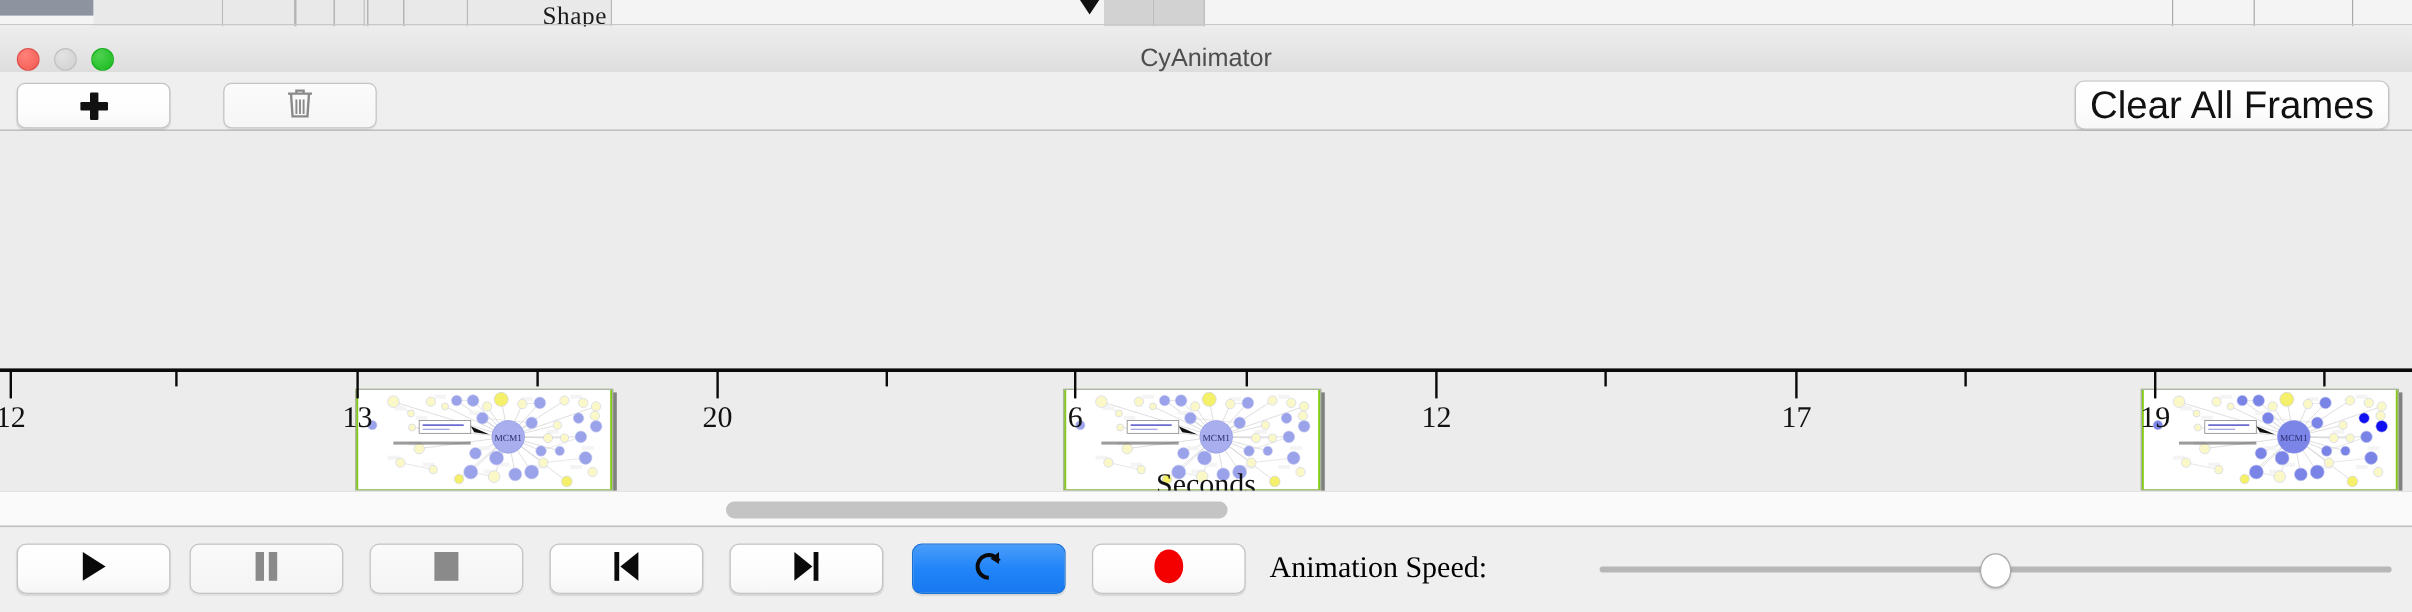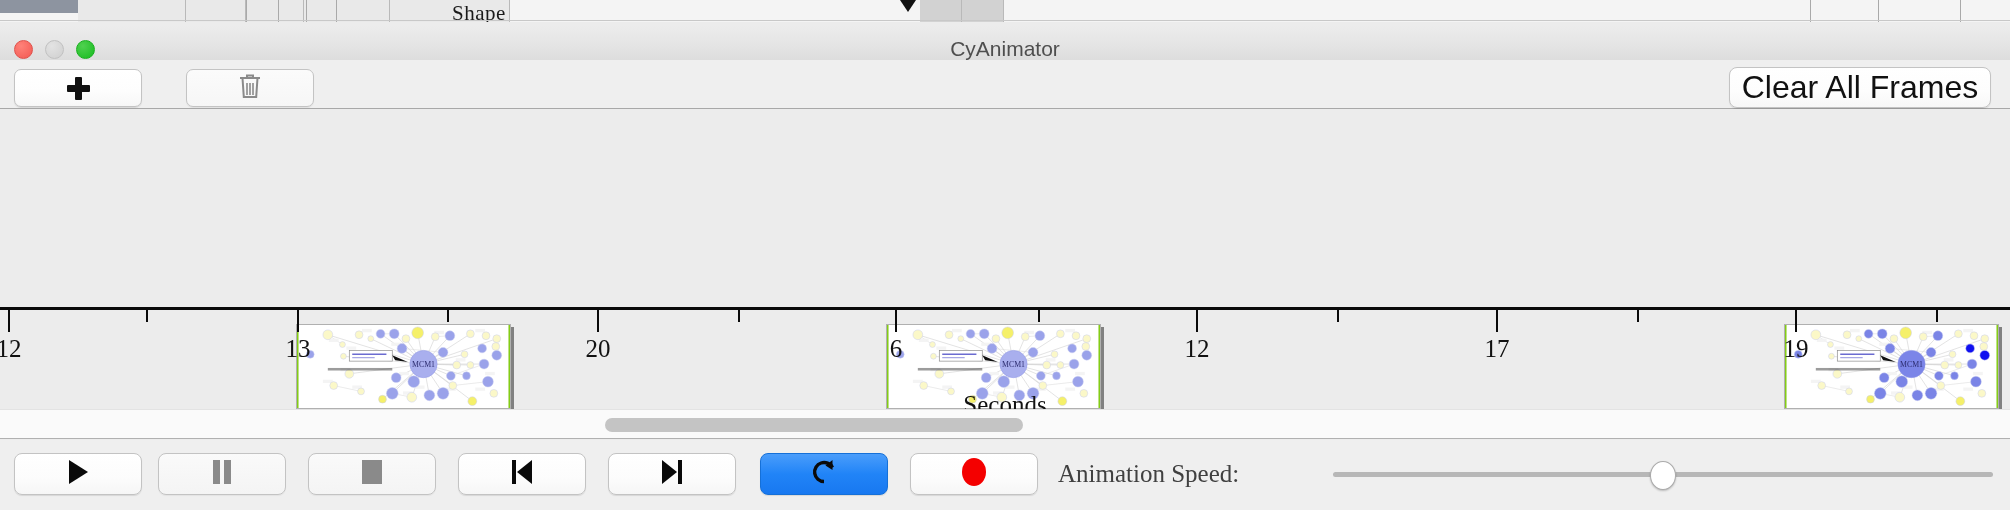--- a/index.html
+++ b/index.html
@@ -165,21 +165,21 @@
     background: linear-gradient(to bottom,#fafafa,#f4f4f4);
     box-shadow: 0 1px 1px rgba(0,0,0,.05);
   }
   .pbtn.accent {
     background: linear-gradient(to bottom,#4a9dfb 0%,#2184f7 50%,#1878f0 100%);
     border: 1px solid #1570d8;
   }
 
   .speed-label {
     position: absolute; left: 1058px; top: 13px; height: 42px;
-    line-height: 42px; font-size: 25px; color: #404040;
+    line-height: 42px; font-size: 25px; color: #000000;
     font-family: "Liberation Serif", serif;
     white-space: nowrap;
   }
   .slider {
     position: absolute; left: 1333px; top: 13px; width: 660px; height: 42px;
     cursor: pointer;
   }
   .slider .track {
     position: absolute; left: 0; top: 19px; width: 660px; height: 5px;
     background: #b7b7b7; border-radius: 3px;

